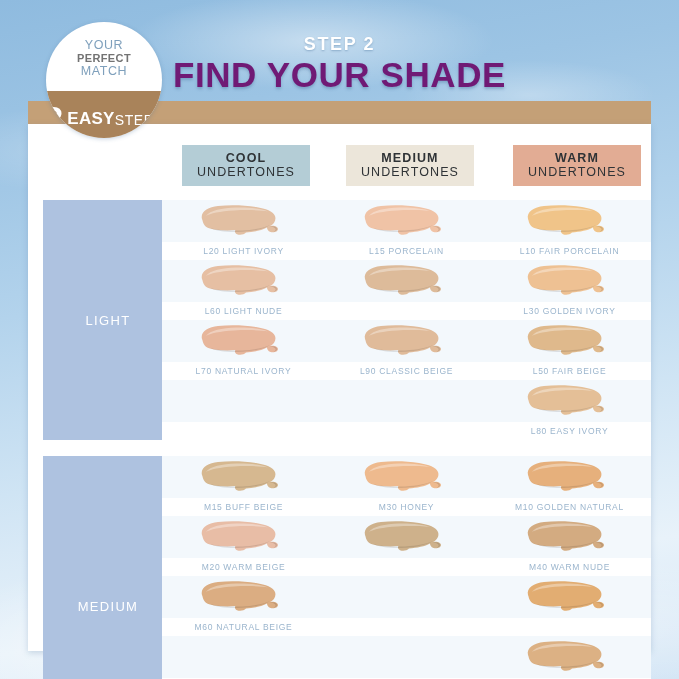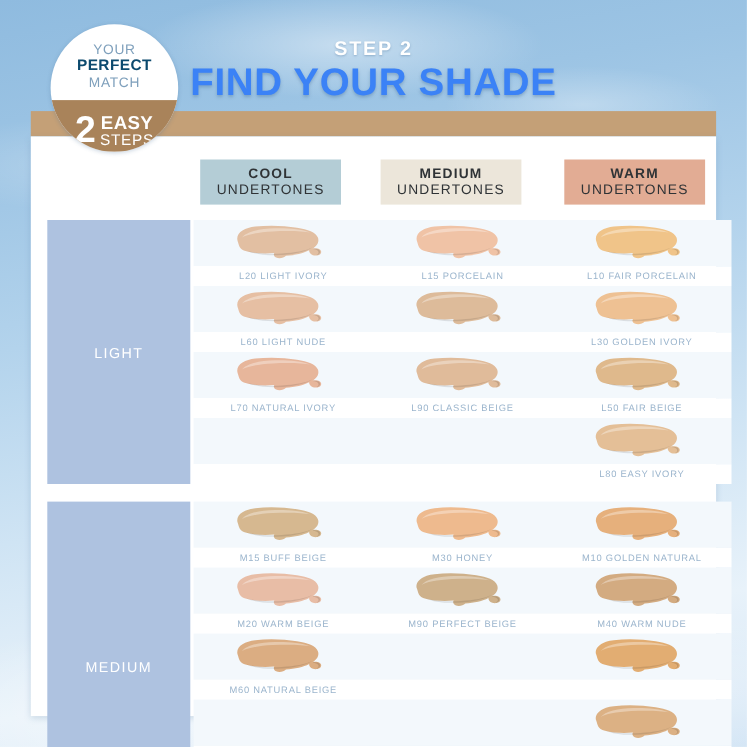--- a/index.html
+++ b/index.html
@@ -22,21 +22,21 @@
 
   
   .header{position:absolute;left:0;top:0;width:679px;height:100px;}
   .step-label{
     position:absolute;left:0;top:34px;width:679px;text-align:center;
     color:#ffffff;font-size:18px;font-weight:bold;letter-spacing:1.6px;
     text-shadow:0 1px 2px rgba(80,120,160,.45);
   }
   .main-title{
     position:absolute;left:0;top:55px;width:679px;text-align:center;
-    color:#3b82f6;font-size:35px;font-weight:bold;letter-spacing:.6px;
+    color:#701a75;font-size:35px;font-weight:bold;letter-spacing:.6px;
     text-shadow:0 2px 3px rgba(80,120,160,.45);
   }
 
   
   .tan-band{position:absolute;left:28px;top:101px;width:623px;height:23px;background:#c4a077;}
 
   
   .card{
     position:absolute;left:28px;top:124px;width:623px;height:527px;background:#ffffff;
     box-shadow:0 2px 6px rgba(90,130,170,.28);
@@ -47,28 +47,28 @@
     position:absolute;left:46px;top:22px;width:116px;height:116px;border-radius:50%;
     background:#ffffff;overflow:hidden;z-index:6;
     box-shadow:0 1px 4px rgba(70,110,150,.30);
   }
   .badge-bottom{position:absolute;left:0;bottom:0;width:100%;height:47px;background:#a9835a;}
   .badge-top-text{
     position:absolute;left:0;top:16px;width:100%;text-align:center;
     color:#7fa0bc;line-height:1.12;
   }
   .badge-top-text .l1{font-size:12.5px;letter-spacing:.6px;}
-  .badge-top-text .l2{font-size:14px;font-weight:bold;letter-spacing:.4px;color:#0c4a6e;}
+  .badge-top-text .l2{font-size:11px;font-weight:bold;letter-spacing:.4px;color:#737373;}
   .badge-top-text .l3{font-size:12.5px;letter-spacing:.6px;}
   .badge-bot-text{
     position:absolute;left:0;bottom:4px;width:100%;
     display:flex;align-items:center;justify-content:center;gap:4px;color:#ffffff;
   }
   .badge-num{font-size:34px;font-weight:bold;line-height:.92;}
-  .badge-words{display:flex;flex-direction:column;align-items:center;line-height:1.0;}
+  .badge-words{display:flex;flex-direction:row;align-items:flex-end;line-height:1.0;}
   .badge-words .w1{font-size:17px;font-weight:bold;letter-spacing:.3px;}
   .badge-words .w2{font-size:14px;letter-spacing:.6px;}
 
   
   .chips{position:absolute;left:0;top:21px;width:623px;height:45px;padding-left:13px;}
   .chip{
     position:absolute;top:0;width:128px;height:41px;
     display:flex;flex-direction:column;align-items:center;justify-content:center;
     line-height:1.1;color:#2f3336;
   }
@@ -83,21 +83,21 @@
   .band-group{position:relative;width:623px;}
   .band-group + .band-group{margin-top:16px;}
 
   .side-panel{
     position:absolute;left:15px;top:0;width:130px;
     background:#aec2e0;color:#ffffff;
     display:flex;align-items:center;justify-content:center;
     font-size:13px;letter-spacing:1.3px;
   }
 
-  .rows{position:absolute;left:148px;top:0;width:489px;}
+  .rows{position:absolute;left:134px;top:0;width:489px;}
   .srow{position:relative;width:489px;height:42px;background:#f3f8fc;}
   .lrow{position:relative;width:489px;height:18px;background:#ffffff;}
 
   .cell{position:absolute;top:0;width:163px;height:42px;}
   .cell.c0{left:0;} .cell.c1{left:163px;} .cell.c2{left:326px;}
 
   .lcell{position:absolute;top:0;width:163px;height:18px;
     display:flex;align-items:center;justify-content:center;
     font-size:8.5px;letter-spacing:.7px;color:#9bb5cd;white-space:nowrap;}
   .lcell.c0{left:0;} .lcell.c1{left:163px;} .lcell.c2{left:326px;}
@@ -339,21 +339,20 @@
                   <path d="M6,16 C4,9 12,4 22,3 C34,1.5 48,2 60,4 C70,5.6 77,8 79,13 C80.5,17 78,21 74,23 C78,22 82,23.5 82,26 C82,28.6 78,30 74.5,29 C72,28.2 71,26.4 71,24.6 C66,27.5 58,29 50,29.6 C48,31.6 44,32.6 41,31.2 C39,30.2 38.4,28.4 39.4,27 C31,27.8 22,27.4 14,25.4 C7,23.6 7.4,19.6 6,16 Z" fill="#d3ab81"></path>
                   <path d="M10,13 C14,7.5 26,5 40,4.6 C52,4.3 64,5.4 72,8.4 C66,7.2 52,6.6 38,7.4 C24,8.2 14,10.2 10,13 Z" fill="rgba(255,255,255,0.34)"></path>
                   <path d="M14,25 C22,27.4 34,28 46,27.4 C58,26.8 68,24.8 74,22 C68,26 56,28.6 42,29 C30,29.4 20,27.8 14,25 Z" fill="rgba(0,0,0,0.10)"></path>
                   <path d="M74,23.4 C78,22.6 81,23.8 81,26 C81,27.4 79.6,28.6 77.6,28.8 C79.4,28 80,26.8 79.4,25.6 C78.8,24.4 76.8,23.6 74,23.4 Z" fill="rgba(0,0,0,0.13)"></path>
                 </svg>
               </div>
             </div>
           </div>
           <div class="lrow">
             <div class="lcell c0">M20 WARM BEIGE</div>
-            <div class="lcell c1">M90 PERFECT BEIGE</div>
             <div class="lcell c2">M40 WARM NUDE</div>
           </div>
           <div class="srow">
             <div class="cell c0">
               <div class="swatch">
                 <svg viewBox="0 0 96 36" xmlns="http://www.w3.org/2000/svg">
                   <path d="M6,16 C4,9 12,4 22,3 C34,1.5 48,2 60,4 C70,5.6 77,8 79,13 C80.5,17 78,21 74,23 C78,22 82,23.5 82,26 C82,28.6 78,30 74.5,29 C72,28.2 71,26.4 71,24.6 C66,27.5 58,29 50,29.6 C48,31.6 44,32.6 41,31.2 C39,30.2 38.4,28.4 39.4,27 C31,27.8 22,27.4 14,25.4 C7,23.6 7.4,19.6 6,16 Z" fill="#dbad82"></path>
                   <path d="M10,13 C14,7.5 26,5 40,4.6 C52,4.3 64,5.4 72,8.4 C66,7.2 52,6.6 38,7.4 C24,8.2 14,10.2 10,13 Z" fill="rgba(255,255,255,0.34)"></path>
                   <path d="M14,25 C22,27.4 34,28 46,27.4 C58,26.8 68,24.8 74,22 C68,26 56,28.6 42,29 C30,29.4 20,27.8 14,25 Z" fill="rgba(0,0,0,0.10)"></path>
                   <path d="M74,23.4 C78,22.6 81,23.8 81,26 C81,27.4 79.6,28.6 77.6,28.8 C79.4,28 80,26.8 79.4,25.6 C78.8,24.4 76.8,23.6 74,23.4 Z" fill="rgba(0,0,0,0.13)"></path>

